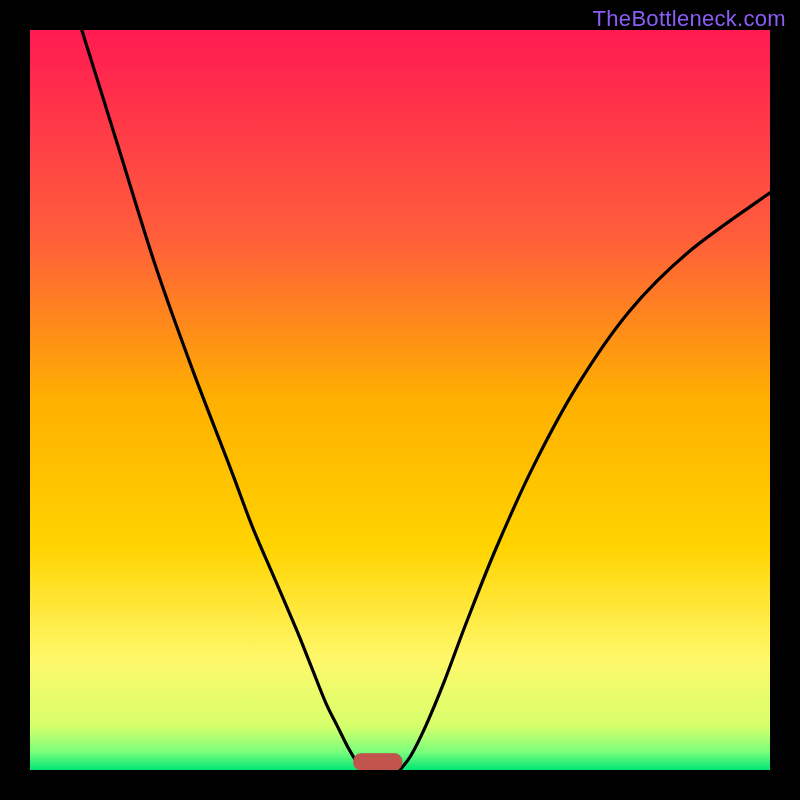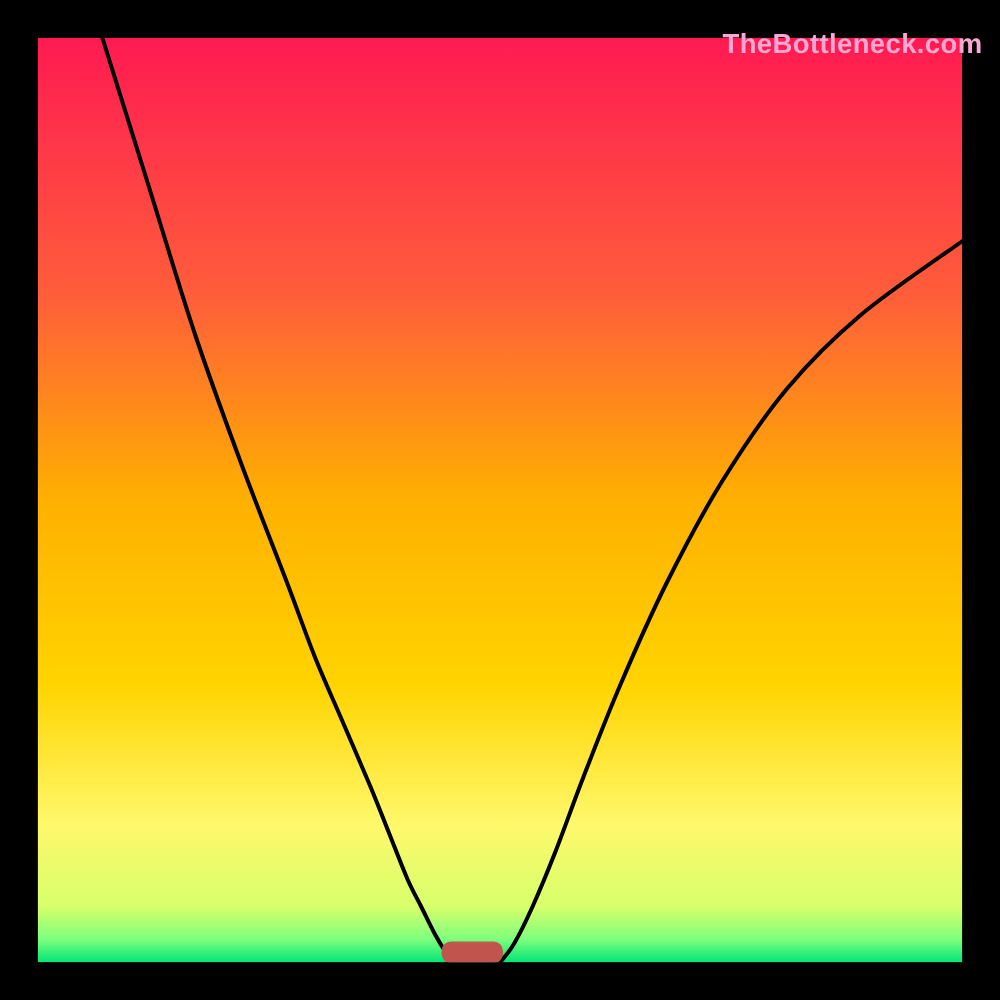--- a/index.html
+++ b/index.html
@@ -13,26 +13,25 @@
   .frame {
     width: 800px;
     height: 800px;
     background: #000;
     position: relative;
   }
   .watermark {
     position: absolute;
     top: 6px;
     right: 14px;
-    color: #f9a8d4;
+    color: #8b5cf6;
     font-size: 22px;
-    font-weight: 700;
+    font-weight: 400;
     letter-spacing: 0.3px;
     z-index: 10;
-    margin-top: 16px;
   }
   .plot {
     position: absolute;
     left: 30px;
     top: 30px;
     width: 740px;
     height: 740px;
     overflow: hidden;
   }
   .plot svg {

